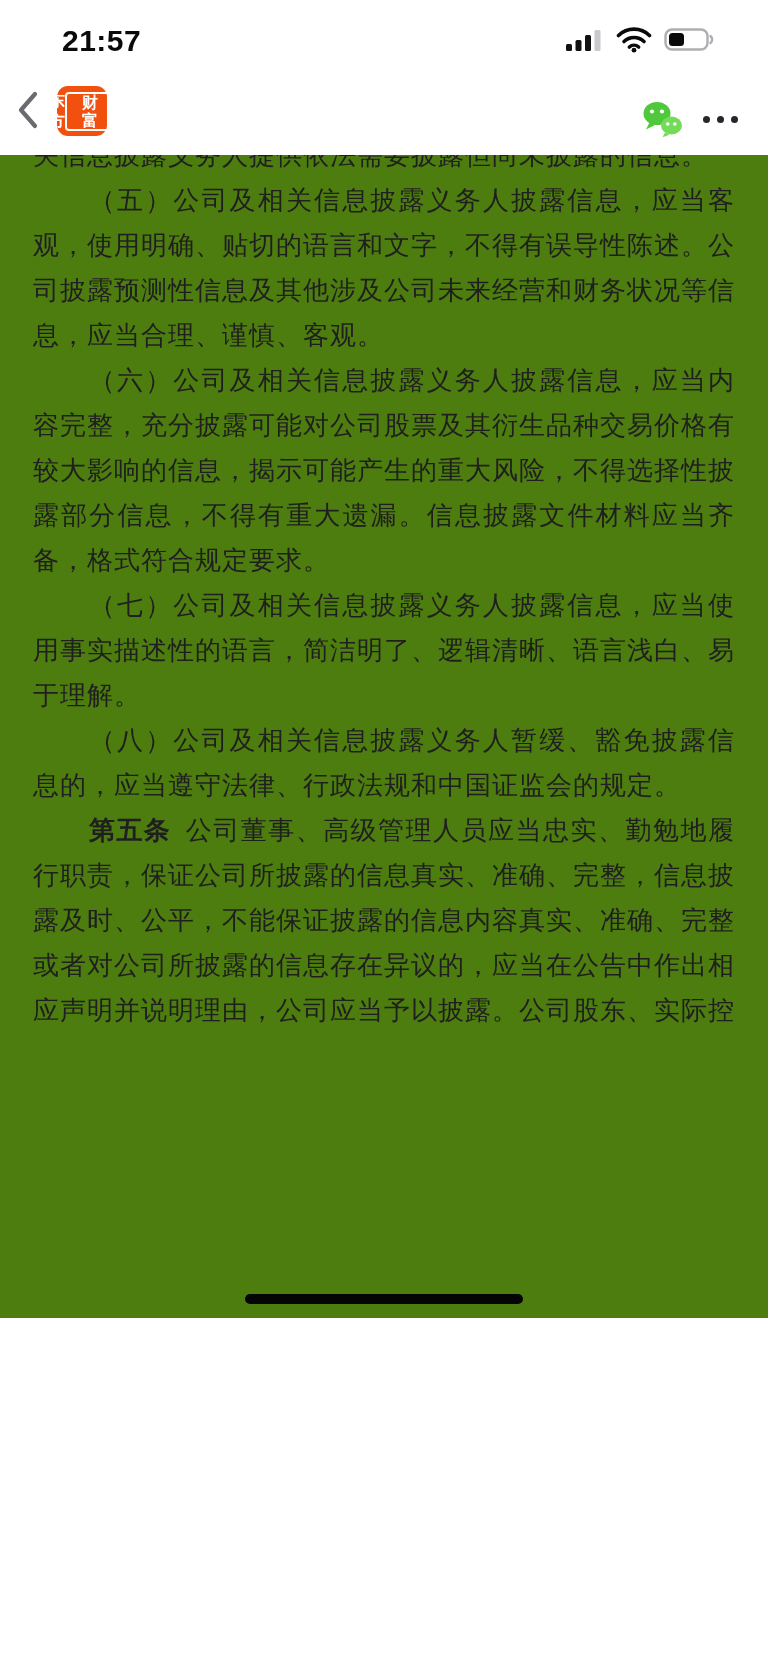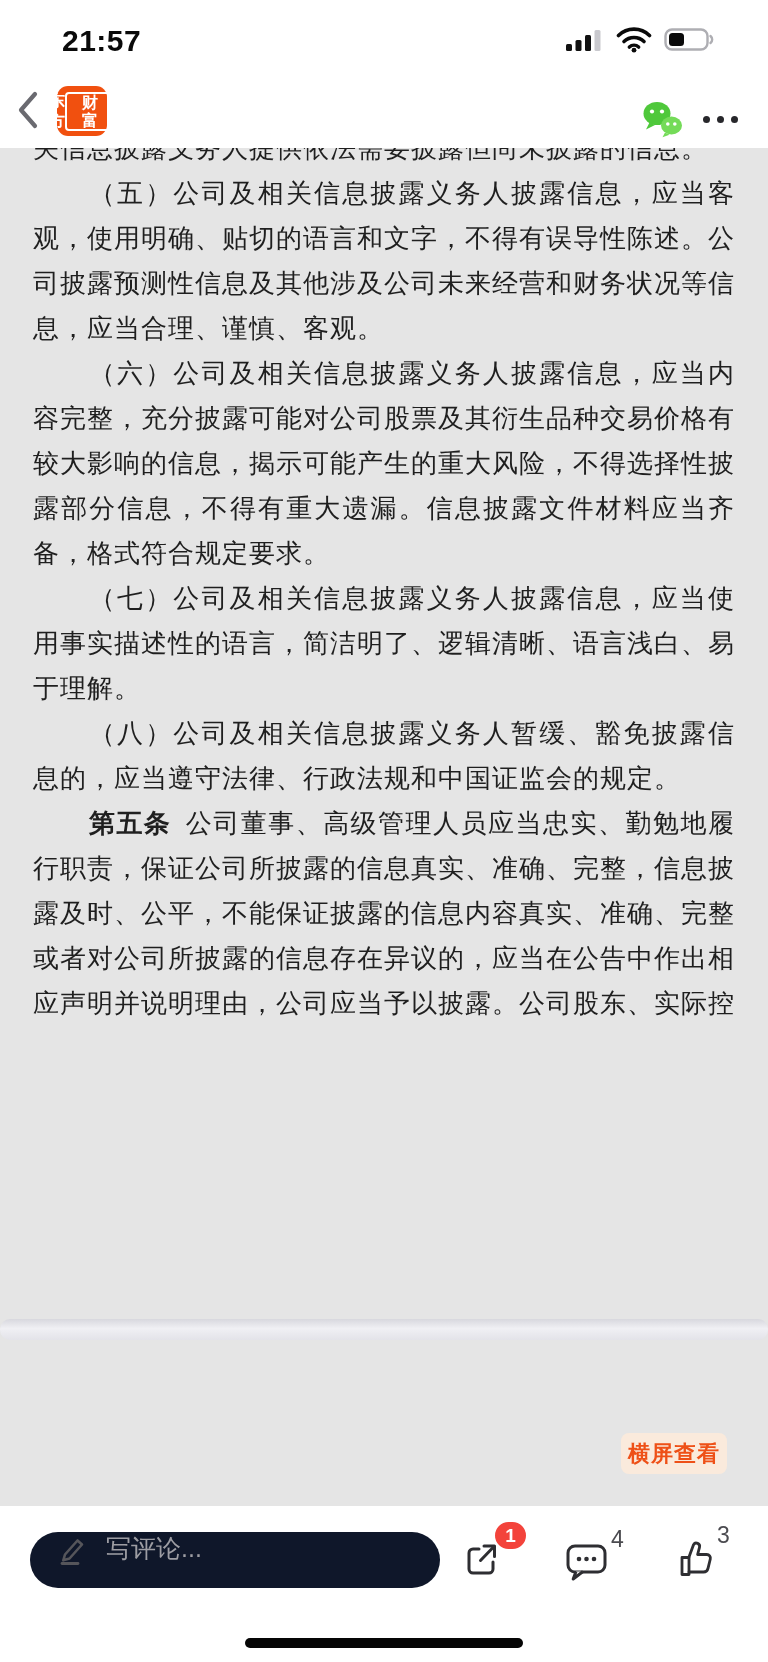--- a/index.html
+++ b/index.html
@@ -1,16 +1,16 @@
 <!DOCTYPE html>
 <html><head>
 <meta charset="utf-8">
 <style>
   html,body{margin:0;padding:0;background:#fff;}
-  .screen{position:relative;width:768px;height:1662px;background:#fff;overflow:hidden;
+  .screen{position:relative;width:768px;height:1318px;background:#fff;overflow:hidden;
           font-family:"Liberation Sans","DejaVu Sans",sans-serif;}
 
   
   .status-bar{position:absolute;top:0;left:0;right:0;height:60px;}
   .status-time{position:absolute;left:62px;top:24px;font-size:30px;font-weight:700;color:#0a0a0a;letter-spacing:.5px;}
   .status-icons{position:absolute;right:52px;top:26px;display:flex;align-items:center;gap:12px;}
 
   
   .nav-bar{position:absolute;top:60px;left:0;right:0;height:101px;background:#fff;border-bottom:1px solid #E7E7EA;}
   .back-button{position:absolute;left:16px;top:30px;width:34px;height:44px;display:flex;align-items:center;}
@@ -21,21 +21,21 @@
   .title-block{position:absolute;left:50%;top:28px;transform:translateX(-54%);text-align:center;cursor:pointer;}
   .title-row{display:flex;align-items:center;justify-content:center;gap:12px;}
   .page-title{font-size:28px;color:#2E2E33;letter-spacing:2px;}
   .tri-right{width:0;height:0;border-left:11px solid #C7C7CC;border-top:8px solid transparent;border-bottom:8px solid transparent;margin-top:8px;}
   .price-row{margin-top:3px;font-size:23px;color:#35A854;display:flex;gap:20px;justify-content:center;}
   .wechat-btn{position:absolute;right:84px;top:40px;width:44px;height:38px;}
   .more-btn{position:absolute;right:30px;top:52px;display:flex;gap:7px;align-items:center;height:14px;}
   .more-btn i{width:7px;height:7px;border-radius:50%;background:#27272B;display:block;}
 
   
-  .doc{position:absolute;top:148px;left:0;width:768px;height:1358px;background:#e5e5e5;overflow:hidden;}
+  .doc{position:absolute;top:155px;left:0;width:768px;height:1358px;background:#4d7c0f;overflow:hidden;}
   .page1{padding:0 33px;margin-top:-22px;max-height:1020px;overflow:hidden;}
   .doc p{margin:0;font-family:"Liberation Serif","DejaVu Serif",serif;font-size:26px;line-height:45px;
          color:#1F1F1F;text-align:justify;text-justify:inter-character;letter-spacing:1px;word-break:break-all;}
   .doc p.indent{text-indent:2.15em;}
   .lead-bold{font-family:"Liberation Sans","DejaVu Sans",sans-serif;font-weight:700;margin-right:.55em;}
   .page-divider{position:absolute;left:0;right:0;top:1171px;height:21px;border-radius:10px;
                 background:linear-gradient(#D8D8DE,#F0F0F4 45%,#E3E3E9);}
   .landscape-btn{position:absolute;left:605px;top:1285px;width:106px;height:41px;border:none;border-radius:8px;
                  background:#FAEADC;color:#EE5017;font-size:22px;font-weight:600;letter-spacing:1px;
                  font-family:"Liberation Sans","DejaVu Sans",sans-serif;cursor:pointer;z-index:2;margin-left:16px;}

